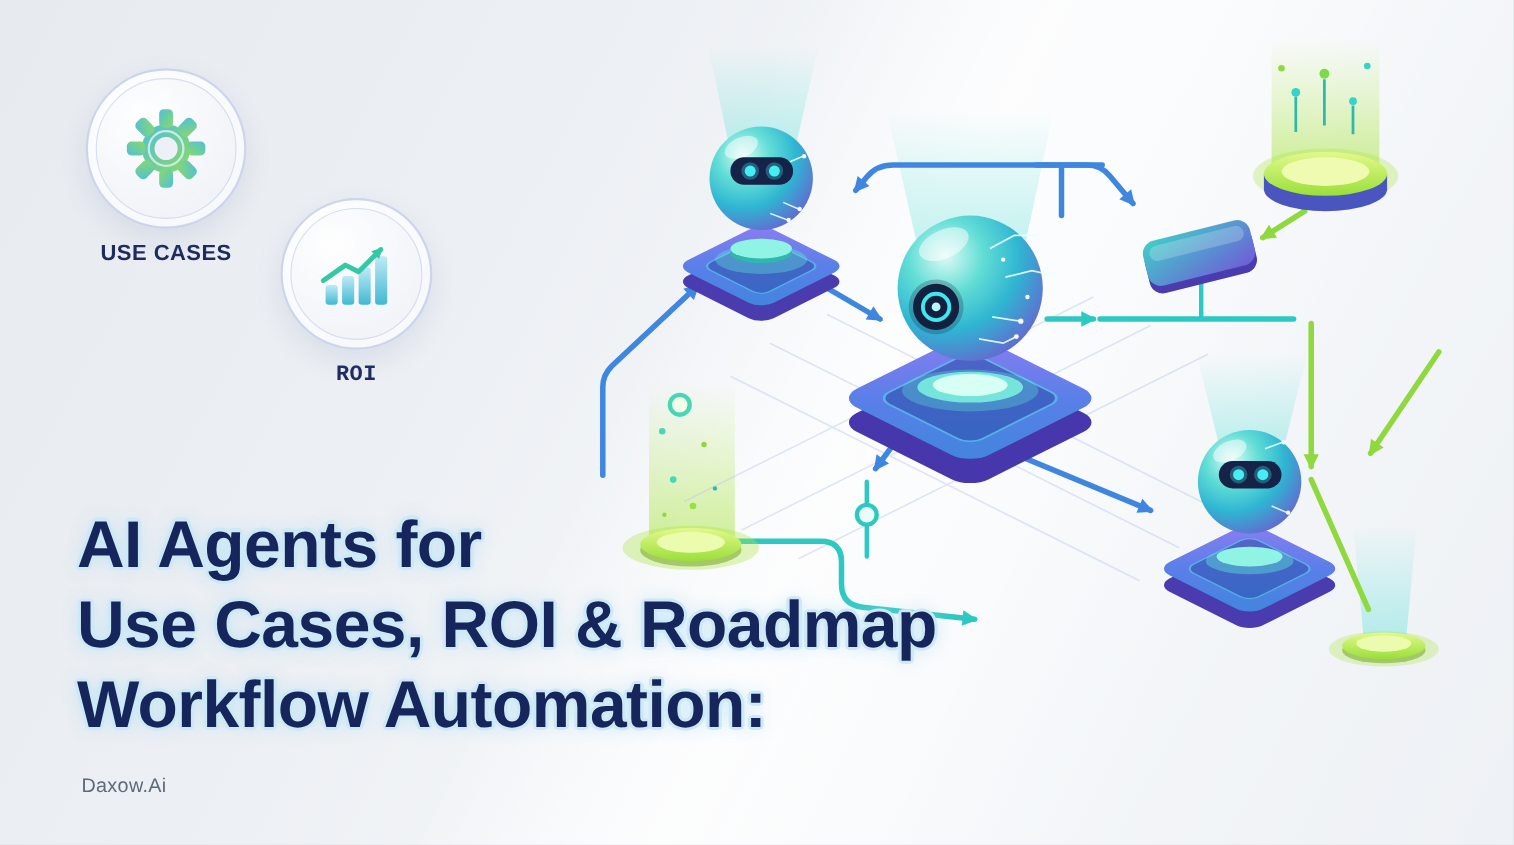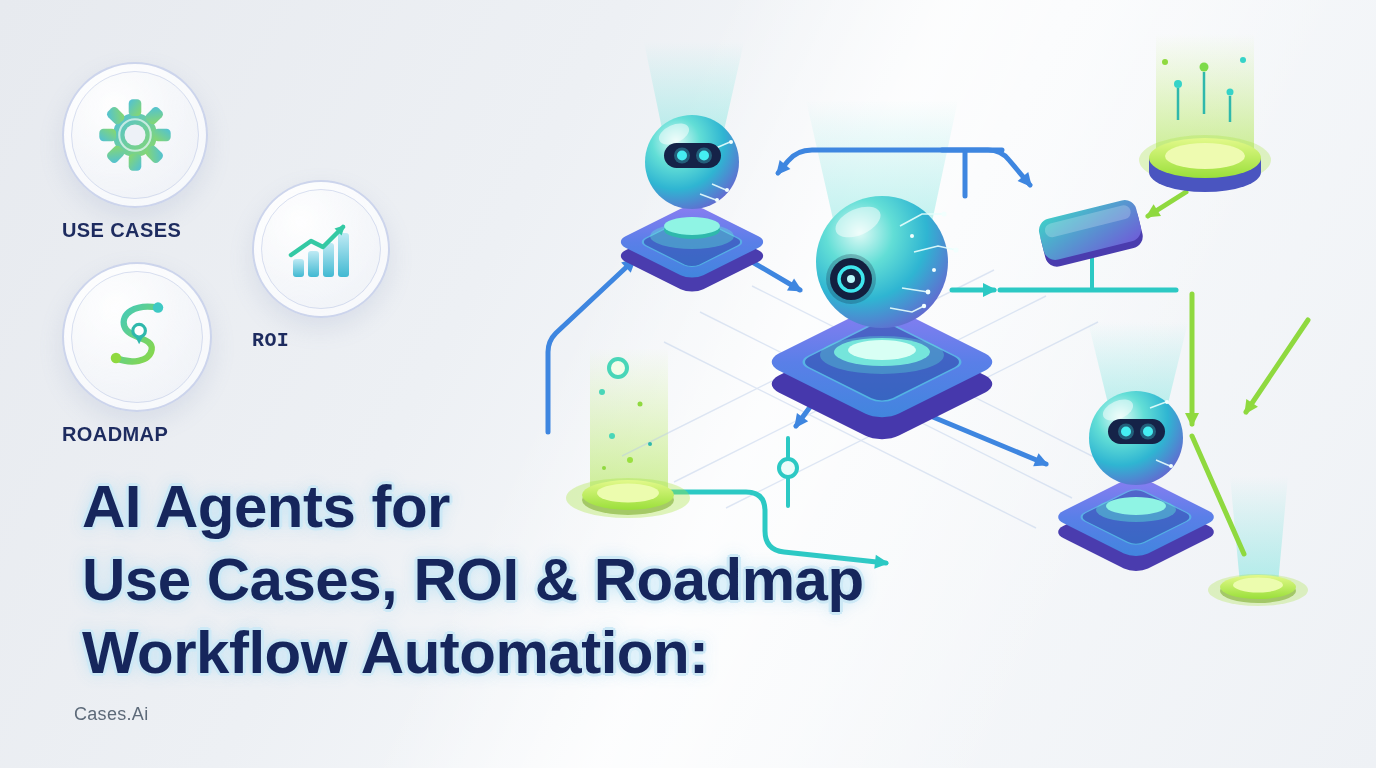--- a/index.html
+++ b/index.html
@@ -7,21 +7,21 @@
     position:relative;
     width:1376px;height:768px;
     overflow:hidden;
     font-family:"Liberation Sans", sans-serif;
     background:
       linear-gradient(115deg, rgba(255,255,255,0) 42%, rgba(255,255,255,.75) 55%, rgba(255,255,255,0) 78%),
       linear-gradient(118deg, #e7eaef 0%, #edf0f4 35%, #f7f9fb 60%, #eef1f5 100%);
   }
   .illustration{position:absolute;left:0;top:0;}
 
-  .badge{position:absolute;display:flex;flex-direction:column;gap:11px;}
+  .badge{position:absolute;display:flex;flex-direction:column;align-items:center;gap:11px;}
   .badge-circle{
     border-radius:50%;
     background:radial-gradient(circle at 35% 30%, rgba(255,255,255,.95), rgba(236,240,248,.55));
     border:2px solid rgba(200,208,234,.9);
     box-shadow:0 10px 24px rgba(120,135,180,.16), inset 0 0 0 7px rgba(255,255,255,.45);
     display:flex;align-items:center;justify-content:center;
     position:relative;
   }
   .badge-circle::after{content:"";position:absolute;inset:7px;border-radius:50%;border:1.5px solid rgba(190,200,230,.55);}
   .badge-usecases{left:62px;top:62px;width:178px;}
@@ -29,21 +29,21 @@
   .badge-roi{left:252px;top:180px;width:144px;font-family:Liberation Mono, monospace;}
   .badge-roi .badge-circle{width:134px;height:134px;}
   .badge-roadmap{left:62px;top:262px;width:178px;}
   .badge-roadmap .badge-circle{width:146px;height:146px;}
   .badge-label{
     color:#1d2b5f;font-weight:bold;font-size:20px;letter-spacing:.4px;
     white-space:nowrap;
   }
 
   .title{
-    position:absolute;left:70px;top:458px;margin:12px;width:920px;
+    position:absolute;left:70px;top:458px;margin:0;width:920px;
     font-size:60px;line-height:73px;font-weight:bold;letter-spacing:-0.5px;
     color:#16265c;
     text-shadow:
       -2px -2px 0 #cde9f6, 2px -2px 0 #cde9f6,
       -2px  2px 0 #cde9f6, 2px  2px 0 #cde9f6,
        0 -3px 0 #cde9f6, 0 3px 0 #cde9f6,
       -3px 0 0 #cde9f6, 3px 0 0 #cde9f6,
        0 0 16px rgba(175,222,244,.85);
   }
   .title-line{display:block;}
@@ -313,40 +313,22 @@
           <rect x="27" y="42" width="11" height="26" rx="3"></rect>
           <rect x="42" y="34" width="11" height="34" rx="3"></rect>
           <rect x="57" y="24" width="11" height="44" rx="3"></rect>
         </g>
         <path d="M 10 46 L 30 32 L 42 38 L 62 18" stroke="#34c9a4" stroke-width="4.5" fill="none" stroke-linecap="round" stroke-linejoin="round" marker-end="url(#roiAh)"></path>
       </svg>
     </div>
     <div class="badge-label">ROI</div>
   </div>
 
-  <div class="badge badge-roadmap">
-    <div class="badge-circle">
-      <svg width="84" height="84" viewBox="0 0 80 80">
-        <defs>
-          <linearGradient id="roadGrad" x1="0" y1="0" x2="1" y2="1">
-            <stop offset="0" stop-color="#3ec9c4"></stop>
-            <stop offset="1" stop-color="#8fd93f"></stop>
-          </linearGradient>
-        </defs>
-        <path d="M 60 12 C 38 8 24 18 28 30 C 32 42 56 40 54 52 C 52 64 34 66 20 60" stroke="url(#roadGrad)" stroke-width="6" fill="none" stroke-linecap="round"></path>
-        <circle cx="60" cy="12" r="5" fill="#3ec9c4"></circle>
-        <polygon points="42,47 37,37 47,37" fill="#2fb8ac"></polygon>
-        <circle cx="42" cy="34" r="6" fill="#ffffff" stroke="#2fb8ac" stroke-width="3"></circle>
-        <circle cx="20" cy="60" r="5" fill="#8fd93f"></circle>
-      </svg>
-    </div>
-    <div class="badge-label">ROADMAP</div>
-  </div>
 
   <h1 class="title">
     <span class="title-line">AI Agents for</span>
     <span class="title-line">Use Cases, ROI &amp; Roadmap</span>
     <span class="title-line">Workflow Automation:</span>
   </h1>
 
-  <div class="brand">Cases.Ai</div>
+  <div class="brand">Daxow.Ai</div>
 
 </div>
 
 </body></html>

